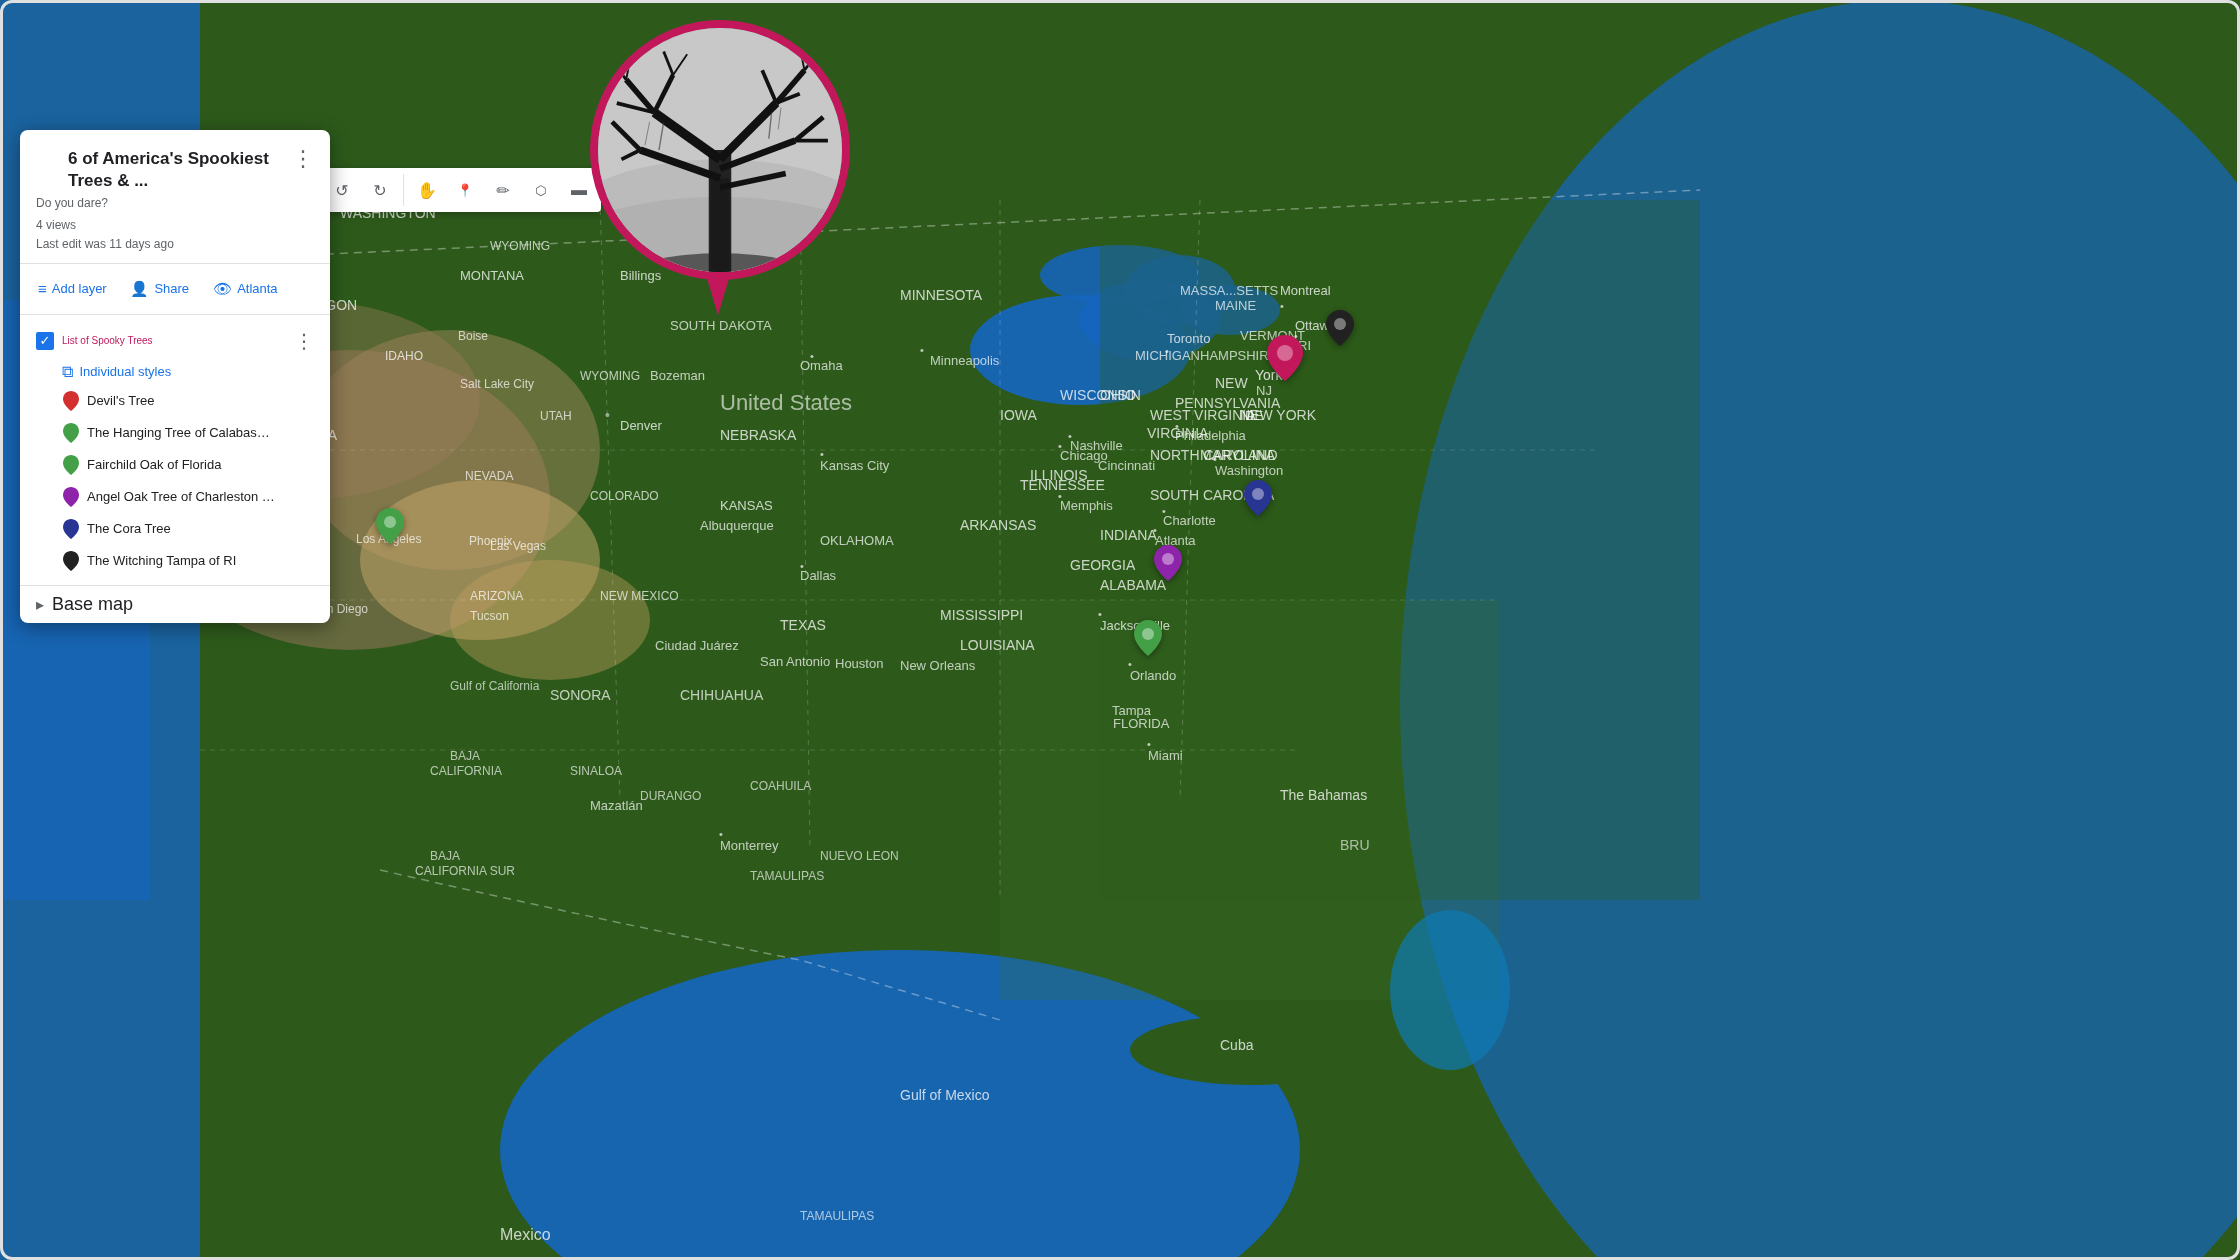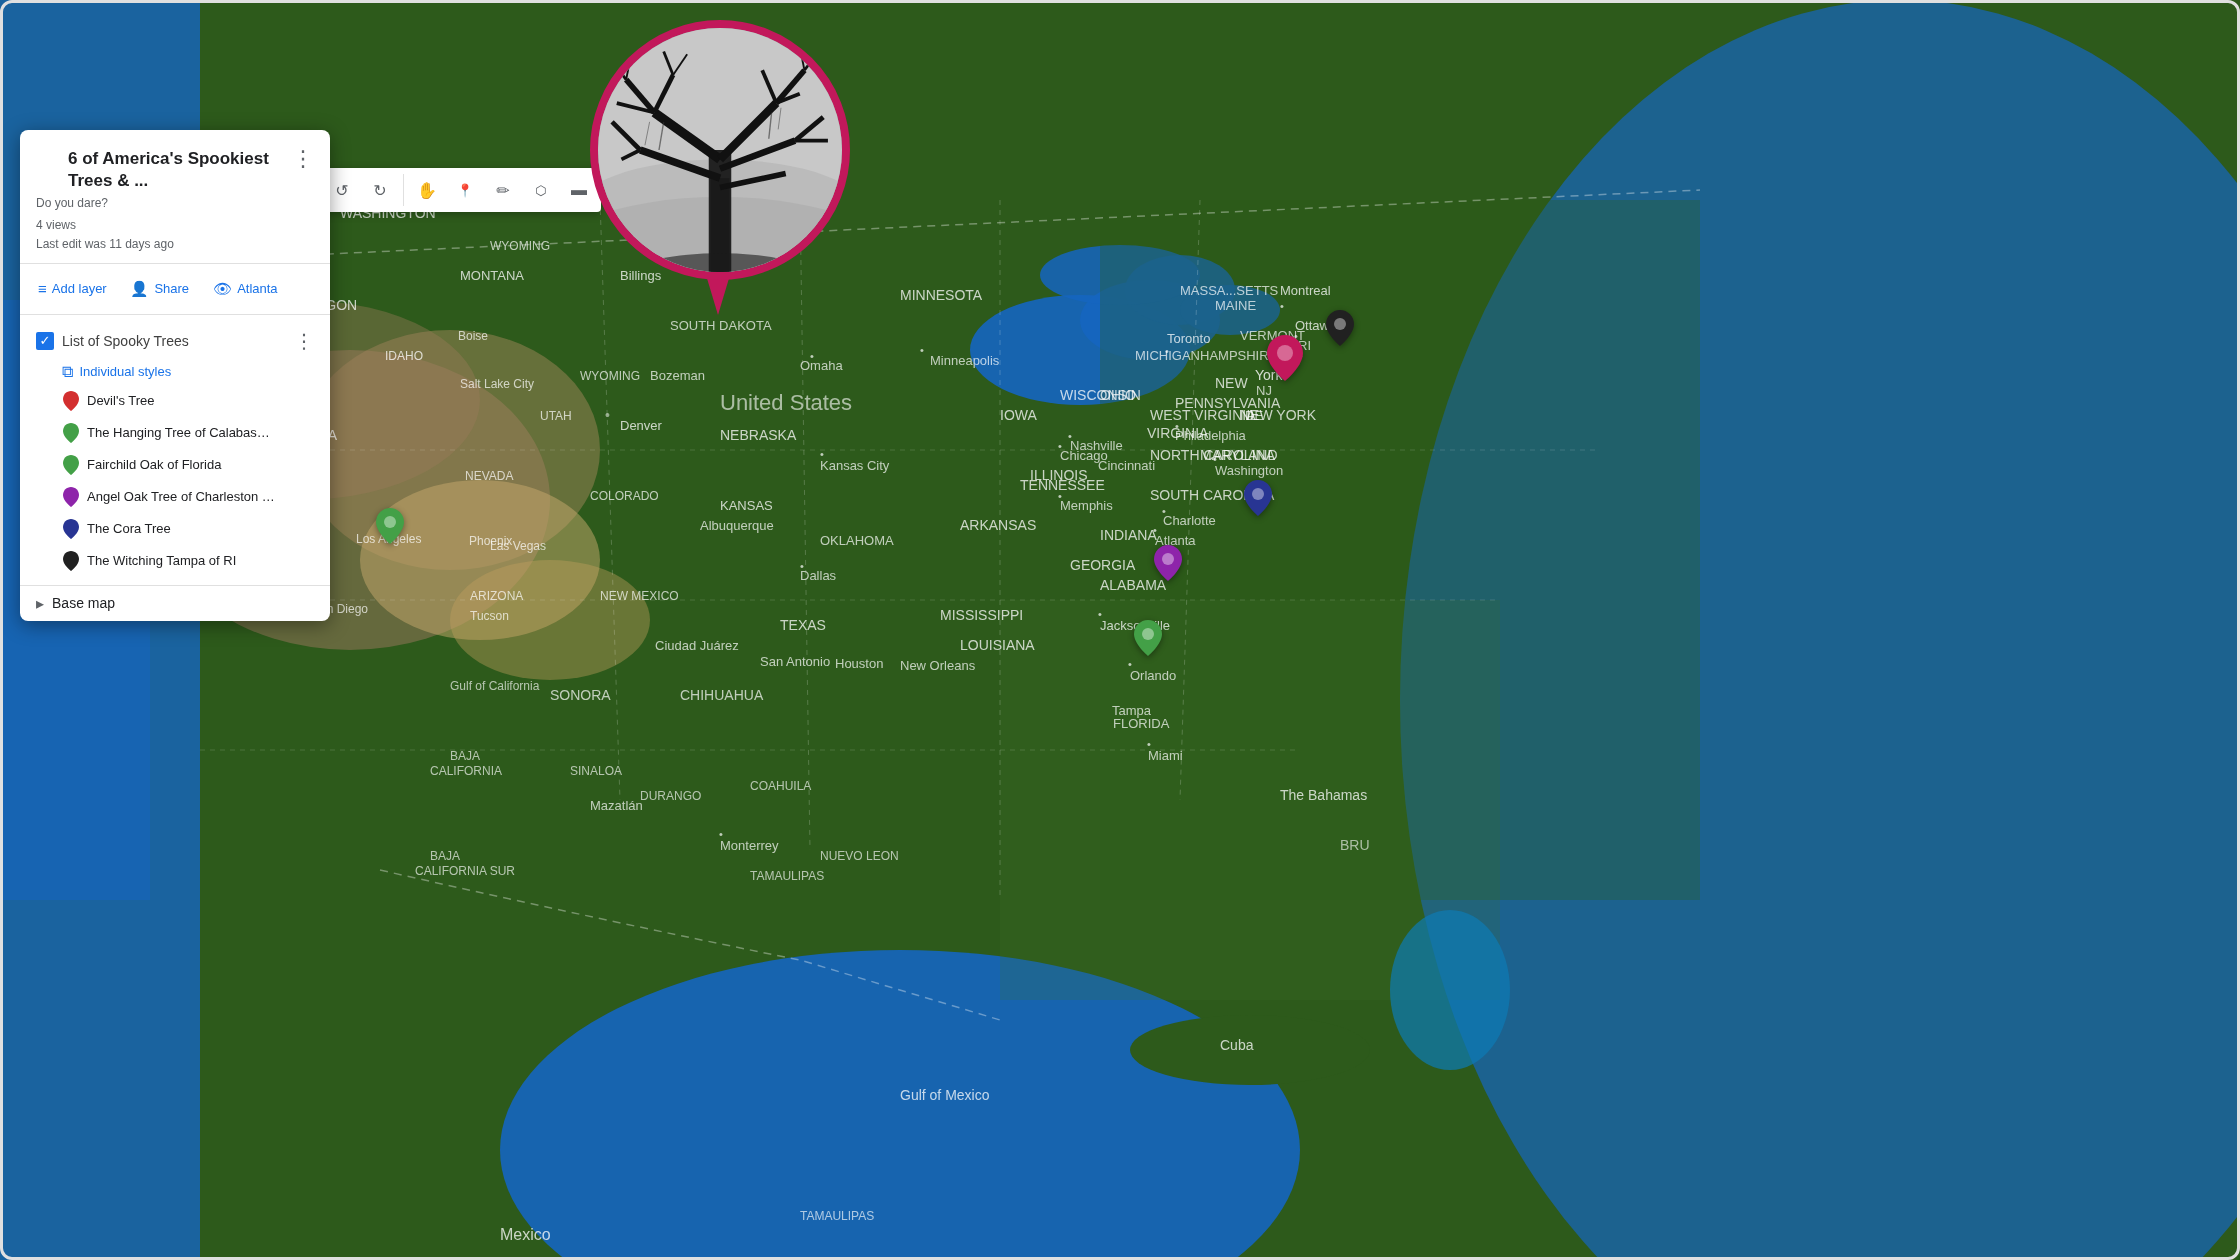--- a/index.html
+++ b/index.html
@@ -133,23 +133,23 @@
       background: #1a73e8;
       border-radius: 2px;
       display: flex;
       align-items: center;
       justify-content: center;
       color: white;
       font-size: 13px;
     }
 
     .layer-name {
-      font-size: 14px;
+      font-size: 10px;
       font-weight: 500;
-      color: #404040;
+      color: #be185d;
     }
 
     .layer-more {
       color: #5f6368;
       font-size: 20px;
       cursor: pointer;
     }
 
     .individual-styles-row {
       display: flex;
@@ -202,21 +202,21 @@
       align-items: center;
       gap: 8px;
     }
 
     .basemap-chevron {
       color: #5f6368;
       font-size: 16px;
     }
 
     .basemap-label {
-      font-size: 14px;
+      font-size: 18px;
       color: #202124;
     }
 
     
     .map-pin {
       position: absolute;
       transform: translate(-50%, -100%);
       z-index: 50;
     }
 

